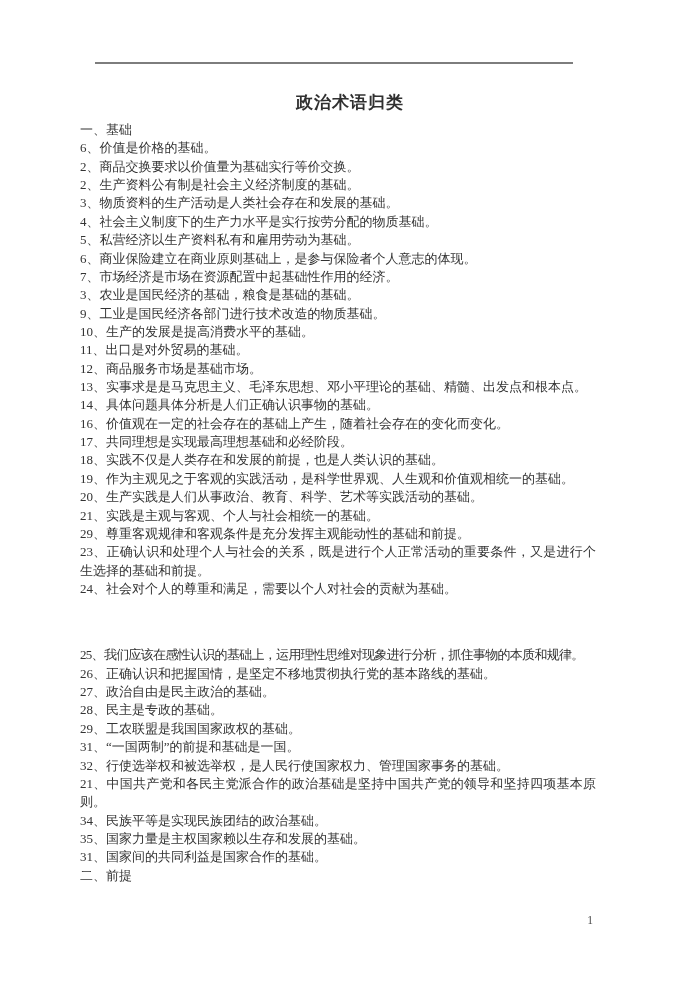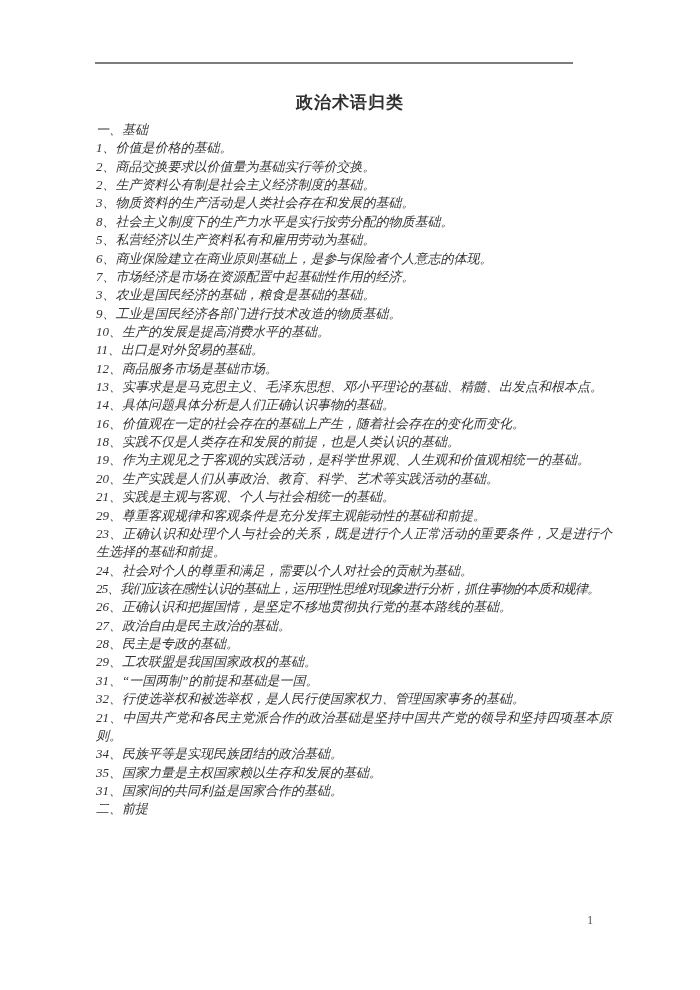--- a/index.html
+++ b/index.html
@@ -30,72 +30,72 @@
     top: 91px;
     width: 700px;
     text-align: center;
     font-size: 17px;
     font-weight: bold;
     letter-spacing: 1px;
     color: #303030;
   }
   .content {
     position: absolute;
-    left: 96px;
+    left: 80px;
     top: 121px;
     width: 516px;
-    font-style: italic;
   }
   .content p {
     margin: 0;
     padding: 0;
     font-size: 13px;
     line-height: 18.36px;
     text-align: justify;
     text-justify: inter-ideograph;
     word-break: break-all;
     color: #333333;
   }
   .content p.snug  { letter-spacing: -0.12px; }
-  .content p.tight { letter-spacing: -0.70px; }
+  .content p.tight { letter-spacing: -0.70px; margin-top: 48px; }
   .page-number {
     position: absolute;
     left: 578px;
     top: 914px;
     width: 24px;
     text-align: center;
     font-size: 11.5px;
     color: #4a4a4a;
   }
 </style>
 </head>
 <body>
 
 <div class="page">
   <div class="header-rule"></div>
   <div class="doc-title">政治术语归类</div>
 
   <div class="content">
     <p>一、基础</p>
-    <p>1、价值是价格的基础。</p>
+    <p>6、价值是价格的基础。</p>
     <p>2、商品交换要求以价值量为基础实行等价交换。</p>
     <p>2、生产资料公有制是社会主义经济制度的基础。</p>
     <p>3、物质资料的生产活动是人类社会存在和发展的基础。</p>
-    <p>8、社会主义制度下的生产力水平是实行按劳分配的物质基础。</p>
+    <p>4、社会主义制度下的生产力水平是实行按劳分配的物质基础。</p>
     <p>5、私营经济以生产资料私有和雇用劳动为基础。</p>
     <p>6、商业保险建立在商业原则基础上，是参与保险者个人意志的体现。</p>
     <p>7、市场经济是市场在资源配置中起基础性作用的经济。</p>
     <p>3、农业是国民经济的基础，粮食是基础的基础。</p>
     <p>9、工业是国民经济各部门进行技术改造的物质基础。</p>
     <p>10、生产的发展是提高消费水平的基础。</p>
     <p>11、出口是对外贸易的基础。</p>
     <p>12、商品服务市场是基础市场。</p>
     <p>13、实事求是是马克思主义、毛泽东思想、邓小平理论的基础、精髓、出发点和根本点。</p>
     <p>14、具体问题具体分析是人们正确认识事物的基础。</p>
     <p>16、价值观在一定的社会存在的基础上产生，随着社会存在的变化而变化。</p>
+    <p>17、共同理想是实现最高理想基础和必经阶段。</p>
     <p>18、实践不仅是人类存在和发展的前提，也是人类认识的基础。</p>
     <p>19、作为主观见之于客观的实践活动，是科学世界观、人生观和价值观相统一的基础。</p>
     <p>20、生产实践是人们从事政治、教育、科学、艺术等实践活动的基础。</p>
     <p>21、实践是主观与客观、个人与社会相统一的基础。</p>
     <p>29、尊重客观规律和客观条件是充分发挥主观能动性的基础和前提。</p>
     <p>23、正确认识和处理个人与社会的关系，既是进行个人正常活动的重要条件，又是进行个生选择的基础和前提。</p>
     <p>24、社会对个人的尊重和满足，需要以个人对社会的贡献为基础。</p>
     <p class="tight">25、我们应该在感性认识的基础上，运用理性思维对现象进行分析，抓住事物的本质和规律。</p>
     <p>26、正确认识和把握国情，是坚定不移地贯彻执行党的基本路线的基础。</p>
     <p>27、政治自由是民主政治的基础。</p>

